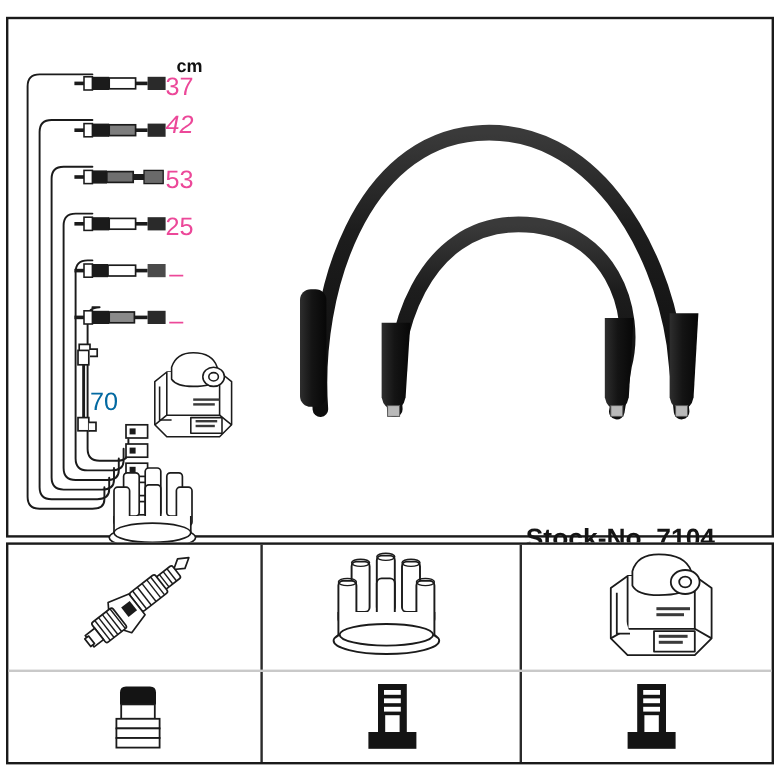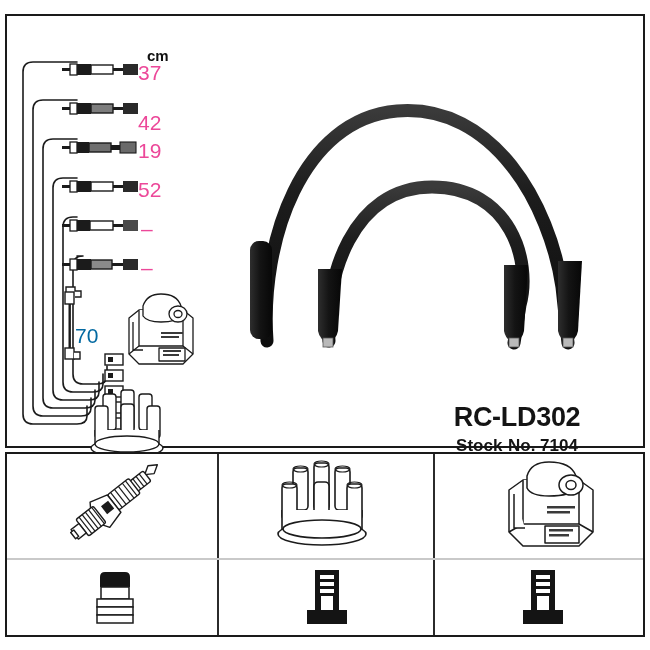--- a/index.html
+++ b/index.html
@@ -93,21 +93,21 @@
     font-weight: bold;
     color: #141414;
     letter-spacing: -0.3px;
     white-space: nowrap;
     transform: translateX(-50%);
   }
   .prod-stock {
     position: absolute;
     left: 510px;
     top: 420px;
-    font-size: 17px;
+    font-size: 22px;
     font-weight: bold;
     color: #141414;
     white-space: nowrap;
     transform: translateX(-50%);
   }
 
   svg { display: block; overflow: visible; }
   .abs { position: absolute; }
 </style>
 </head>
@@ -276,29 +276,28 @@
 
       <g>
         <path d="M326,170 L350,170 L346,240 Q344,250 336,250 Q328,250 326,240 Z" fill="url(#bootGrad)"></path>
         <rect x="331" y="247" width="10" height="9" fill="#b9b9b9" stroke="#555" stroke-width="0.8"></rect>
       </g>
     </svg>
 
     <div class="meas-header">cm</div>
 
     <div class="meas-val" style="top:46px;">37</div>
-    <div class="meas-val" style="top:96px;">42</div>
-    <div class="meas-val" style="top:124px;">19</div>
-    <div class="meas-val" style="top:163px;">52</div>
+    <div class="meas-val" style="top:78px;font-style:italic;">42</div>
+    <div class="meas-val" style="top:124px;">53</div>
+    <div class="meas-val" style="top:163px;">25</div>
     <div class="meas-val dash" style="top:202px;">–</div>
     <div class="meas-val dash" style="top:241px;">–</div>
 
     <div class="len70">70</div>
 
-    <div class="prod-name">RC-LD302</div>
     <div class="prod-stock">Stock-No. 7104</div>
   </div>
 
   <div class="bottom-frame">
     <div class="vdiv" style="left:210px;"></div>
     <div class="vdiv" style="left:426px;"></div>
     <div class="hdiv" style="top:104px;"></div>
 
     <svg class="abs" style="left:48px; top:6px;" width="120" height="96">
       <g transform="rotate(-38 60 48)">

